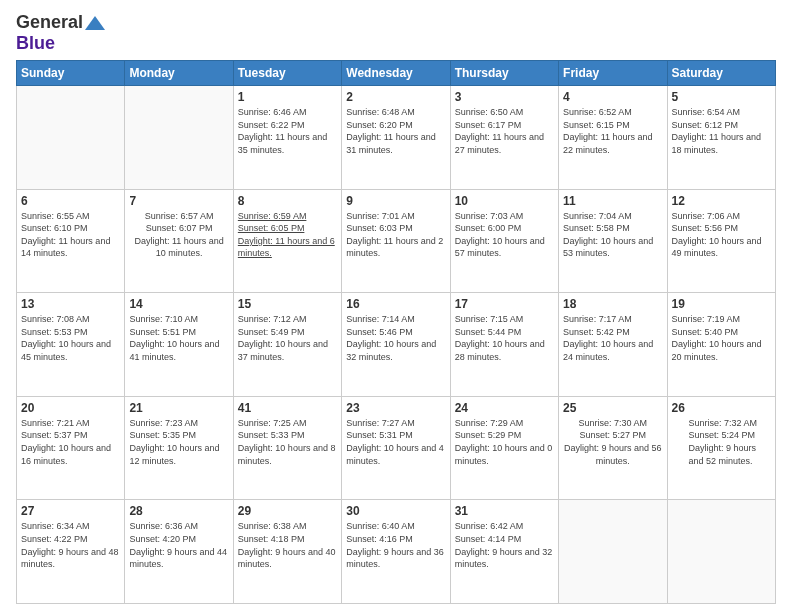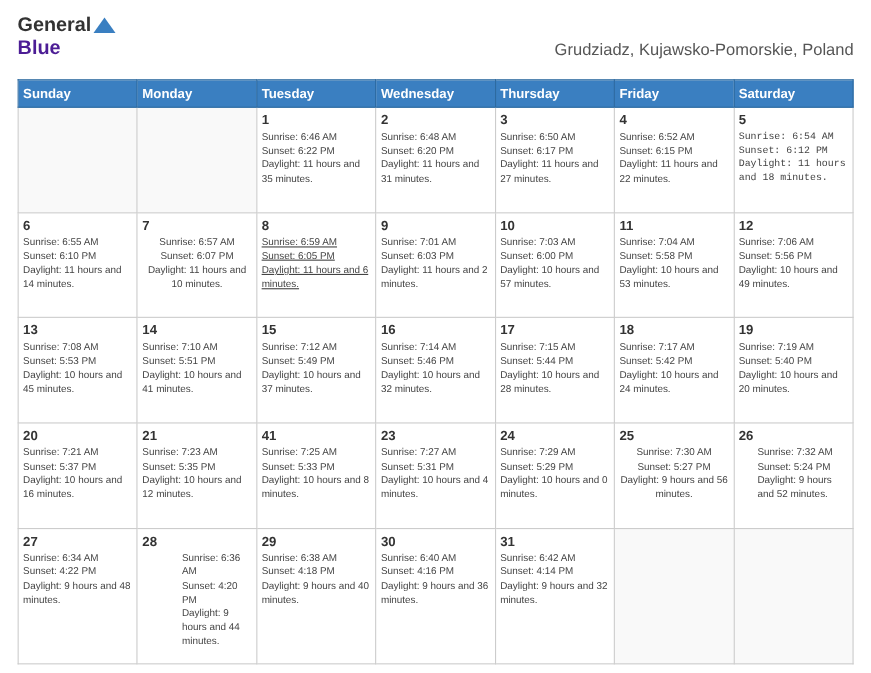--- a/index.html
+++ b/index.html
@@ -13,22 +13,22 @@
     .page {
       width: 792px;
       height: 612px;
       padding: 12px 16px 8px 16px;
       display: flex;
       flex-direction: column;
     }
     .header {
       display: flex;
       justify-content: space-between;
-      align-items: flex-end;
-      margin-bottom: 18px;
+      align-items: flex-start;
+      margin-bottom: 6px;
     }
     .logo {
       display: flex;
       flex-direction: column;
       align-items: flex-start;
     }
     .logo-text {
       display: flex;
       align-items: flex-end;
       gap: 0px;
@@ -111,21 +111,20 @@
 <div class="page">
   <div class="header">
     <div class="logo">
       <div class="logo-text">
         <span class="logo-general">General</span>
         <div class="logo-triangle"></div>
       </div>
       <span class="logo-blue">Blue</span>
     </div>
     <div class="title-block">
-      <div class="subtitle">Grudziadz, Kujawsko-Pomorskie, Poland</div>
     </div>
   </div>
 
   <table class="calendar">
     <thead>
       <tr>
       <th>Sunday</th>
           <th>Monday</th>
           <th>Tuesday</th>
           <th>Wednesday</th>
@@ -157,21 +156,21 @@
 Daylight: 11 hours and 27 minutes.</div>
           </td>
           <td>
             <span class="day-number">4</span>
             <div class="day-info" style="white-space: pre-line;">Sunrise: 6:52 AM
 Sunset: 6:15 PM
 Daylight: 11 hours and 22 minutes.</div>
           </td>
           <td>
             <span class="day-number">5</span>
-            <div class="day-info" style="white-space: pre-line; font-family: Liberation Mono, monospace;">Sunrise: 6:54 AM
+            <div class="day-info" style="white-space: pre-line;">Sunrise: 6:54 AM
 Sunset: 6:12 PM
 Daylight: 11 hours and 18 minutes.</div>
           </td>
         </tr>
         <tr>
           <td>
             <span class="day-number">6</span>
             <div class="day-info" style="white-space: pre-line;">Sunrise: 6:55 AM
 Sunset: 6:10 PM
 Daylight: 11 hours and 14 minutes.</div>
@@ -303,21 +302,21 @@
         </tr>
         <tr>
           <td>
             <span class="day-number">27</span>
             <div class="day-info" style="white-space: pre-line;">Sunrise: 6:34 AM
 Sunset: 4:22 PM
 Daylight: 9 hours and 48 minutes.</div>
           </td>
           <td>
             <span class="day-number">28</span>
-            <div class="day-info" style="white-space: pre-line; margin-left: 36px;">Sunrise: 6:36 AM
+            <div class="day-info" style="white-space: pre-line;">Sunrise: 6:36 AM
 Sunset: 4:20 PM
 Daylight: 9 hours and 44 minutes.</div>
           </td>
           <td>
             <span class="day-number">29</span>
             <div class="day-info" style="white-space: pre-line;">Sunrise: 6:38 AM
 Sunset: 4:18 PM
 Daylight: 9 hours and 40 minutes.</div>
           </td>
           <td>

